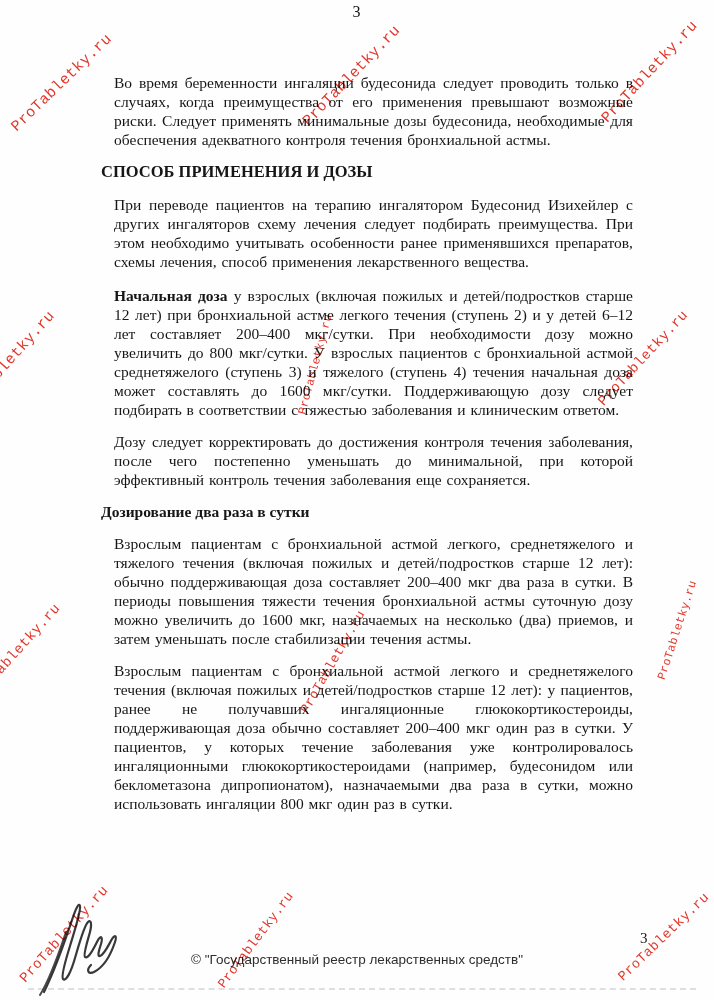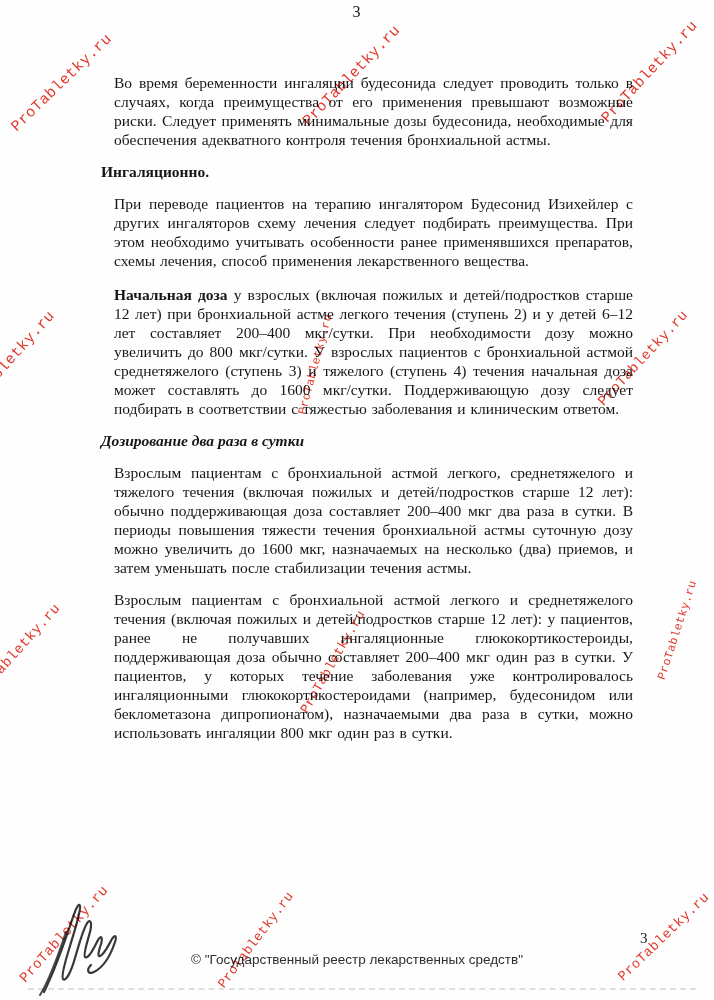--- a/index.html
+++ b/index.html
@@ -7,21 +7,21 @@
   .page{position:relative;width:714px;height:1000px;background:#fefefe;overflow:hidden;color:#161616;}
 
   .top-page-number{position:absolute;top:3px;left:0;width:714px;text-align:center;
     font-size:16px;letter-spacing:1px;}
 
   .content{position:absolute;left:101px;top:60px;width:545px;}
   .para{margin:13px;text-align:justify;font-size:15.5px;line-height:19px;word-spacing:1px;}
   .heading-main{margin:13px 0 0 0;font-size:16.5px;line-height:20px;font-weight:bold;}
   .subheading{margin:0;font-size:15.5px;line-height:19px;font-weight:bold;}
   .gap-top{margin-top:15px;}
-  .gap-top-lg{margin-top:2px;font-style:italic;}
+  .gap-top-lg{margin-top:2px;}
 
   .wm{position:absolute;font-family:"Liberation Mono", monospace;color:#e02417;
       white-space:nowrap;letter-spacing:0.5px;opacity:0.92;mix-blend-mode:multiply;z-index:6;}
   .wm1{left:62px;top:83px;font-size:15px;transform:translate(-50%,-50%) rotate(-44deg);}
   .wm2{left:352px;top:76px;font-size:15px;transform:translate(-50%,-50%) rotate(-46deg);}
   .wm3{left:650px;top:72px;font-size:15px;transform:translate(-50%,-50%) rotate(-47deg);}
   .wm4{left:8px;top:363px;font-size:15px;transform:translate(-50%,-50%) rotate(-48deg);}
   .wm5{left:315px;top:364px;font-size:11.5px;transform:translate(-50%,-50%) rotate(-75deg);}
   .wm6{left:643px;top:358px;font-size:14px;transform:translate(-50%,-50%) rotate(-47deg);}
   .wm7{left:16px;top:652px;font-size:14px;transform:translate(-50%,-50%) rotate(-48deg);}
@@ -41,25 +41,26 @@
 </head>
 <body>
 
 <div class="page">
 
   <div class="top-page-number">3</div>
 
   <div class="content">
     <p class="para">Во время беременности ингаляции будесонида следует проводить только в случаях, когда преимущества от его применения превышают возможные риски. Следует применять минимальные дозы будесонида, необходимые для обеспечения адекватного контроля течения бронхиальной астмы.</p>
 
-    <h3 class="subheading">Ингаляционно.</h3>
+    <h2 class="heading-main">СПОСОБ ПРИМЕНЕНИЯ И ДОЗЫ</h2>
 
     <p class="para">При переводе пациентов на терапию ингалятором Будесонид Изихейлер с других ингаляторов схему лечения следует подбирать преимущества. При этом необходимо учитывать особенности ранее применявшихся препаратов, схемы лечения, способ применения лекарственного вещества.</p>
 
     <p class="para gap-top"><b>Начальная доза</b><span> у взрослых (включая пожилых и детей/подростков старше 12 лет) при бронхиальной астме легкого течения (ступень 2) и у детей 6–12 лет составляет 200–400 мкг/сутки. При необходимости дозу можно увеличить до 800 мкг/сутки. У взрослых пациентов с бронхиальной астмой среднетяжелого (ступень 3) и тяжелого (ступень 4) течения начальная доза может составлять до 1600 мкг/сутки. Поддерживающую дозу следует подбирать в соответствии с тяжестью заболевания и клиническим ответом.</span></p>
+    <p class="para">Дозу следует корректировать до достижения контроля течения заболевания, после чего постепенно уменьшать до минимальной, при которой эффективный контроль течения заболевания еще сохраняется.</p>
 
     <h3 class="subheading gap-top-lg">Дозирование два раза в сутки</h3>
     <p class="para">Взрослым пациентам с бронхиальной астмой легкого, среднетяжелого и тяжелого течения (включая пожилых и детей/подростков старше 12 лет): обычно поддерживающая доза составляет 200–400 мкг два раза в сутки. В периоды повышения тяжести течения бронхиальной астмы суточную дозу можно увеличить до 1600 мкг, назначаемых на несколько (два) приемов, и затем уменьшать после стабилизации течения астмы.</p>
 
     <p class="para">Взрослым пациентам с бронхиальной астмой легкого и среднетяжелого течения (включая пожилых и детей/подростков старше 12 лет): у пациентов, ранее не получавших ингаляционные глюкокортикостероиды, поддерживающая доза обычно составляет 200–400 мкг один раз в сутки. У пациентов, у которых течение заболевания уже контролировалось ингаляционными глюкокортикостероидами (например, будесонидом или беклометазона дипропионатом), назначаемыми два раза в сутки, можно использовать ингаляции 800 мкг один раз в сутки.</p>
   </div>
 
   <span class="wm wm1">ProTabletky.ru</span>
   <span class="wm wm2">ProTabletky.ru</span>
   <span class="wm wm3">ProTabletky.ru</span>

